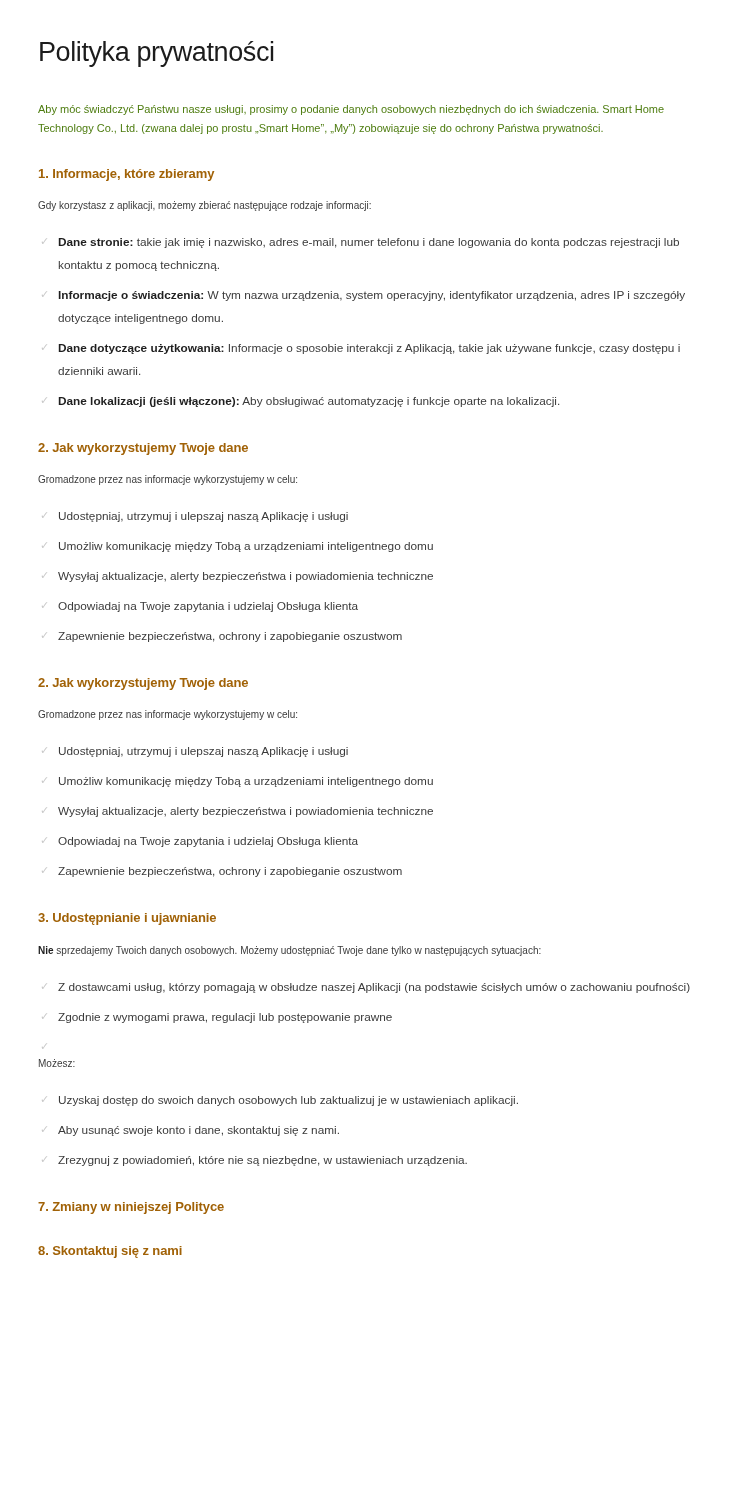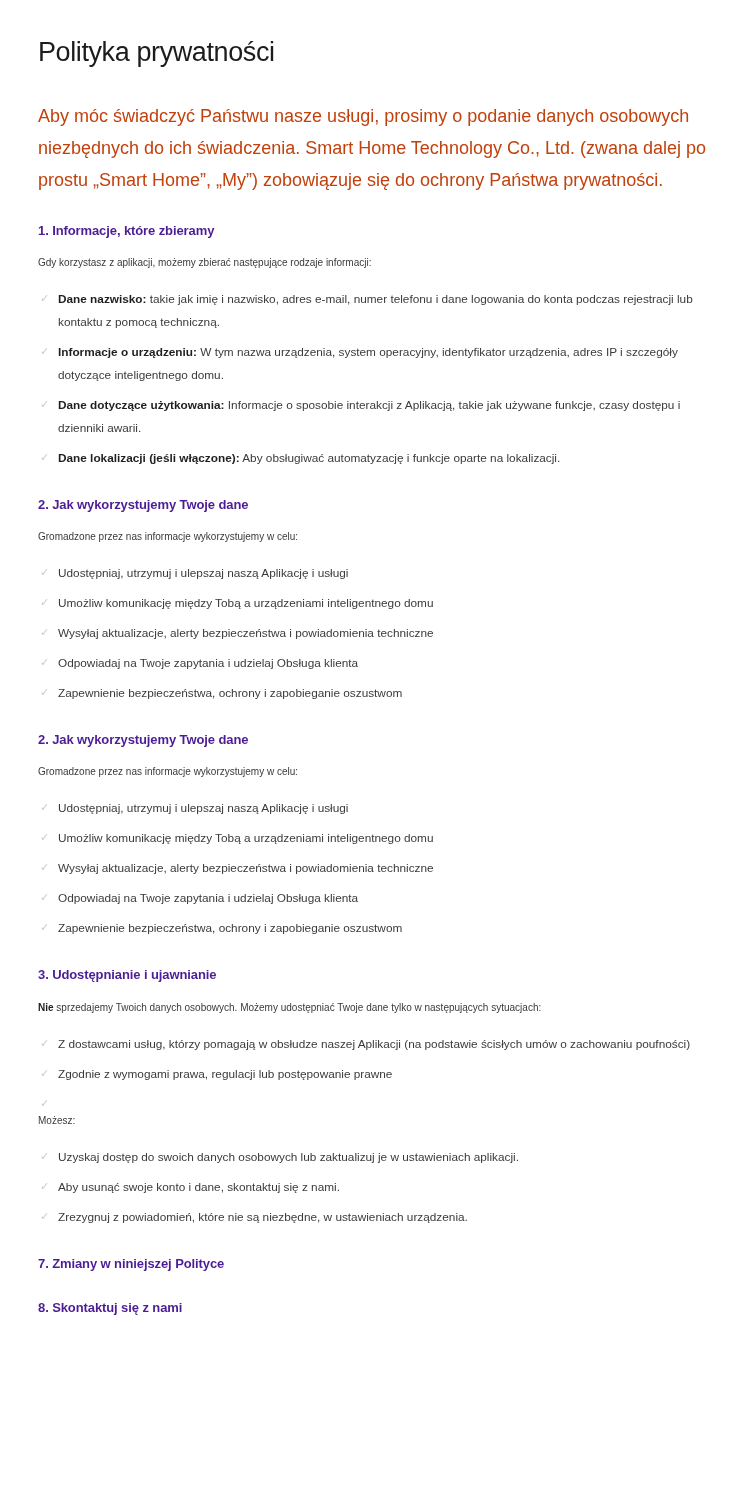--- a/index.html
+++ b/index.html
@@ -17,33 +17,33 @@
   .doc-title {
     font-size: 27px;
     font-weight: 400;
     letter-spacing: -0.4px;
     color: #1c1c1c;
     margin: 8px 0 0 0;
     line-height: 1.25;
   }
 
   .intro {
-    font-size: 18px;
+    font-size: 11px;
     line-height: 1.78;
-    color: #c2410c;
+    color: #4d7c0f;
     margin: 30px 0 0 0;
     max-width: 676px;
   }
 
   .section { margin-top: 26px; }
 
   .section-heading {
     font-size: 13px;
     font-weight: 700;
-    color: #4c1d95;
+    color: #a16207;
     letter-spacing: -0.1px;
     margin: 0 0 0 0;
     line-height: 1.4;
   }
 
   .lead {
     font-size: 10px;
     line-height: 1.8;
     color: #3a3a3a;
     margin: 14px 0 0 0;
@@ -79,22 +79,22 @@
 
   <h1 class="doc-title">Polityka prywatności</h1>
 
   <p class="intro">Aby móc świadczyć Państwu nasze usługi, prosimy o podanie danych osobowych niezbędnych do ich świadczenia. Smart Home Technology Co., Ltd. (zwana dalej po prostu „Smart Home”, „My”) zobowiązuje się do ochrony Państwa prywatności.</p>
 
   <div id="sections-container">
       <div class="section">
         <h2 class="section-heading">1. Informacje, które zbieramy</h2>
         <p class="lead">Gdy korzystasz z aplikacji, możemy zbierać następujące rodzaje informacji:</p>
         <ul class="bullets">
-          <li class="bullet"><span class="check-icon">✓</span><b>Dane nazwisko:</b><span> takie jak imię i nazwisko, adres e-mail, numer telefonu i dane logowania do konta podczas rejestracji lub kontaktu z pomocą techniczną.</span></li>
-          <li class="bullet"><span class="check-icon">✓</span><b>Informacje o urządzeniu:</b><span> W tym nazwa urządzenia, system operacyjny, identyfikator urządzenia, adres IP i szczegóły dotyczące inteligentnego domu.</span></li>
+          <li class="bullet"><span class="check-icon">✓</span><b>Dane stronie:</b><span> takie jak imię i nazwisko, adres e-mail, numer telefonu i dane logowania do konta podczas rejestracji lub kontaktu z pomocą techniczną.</span></li>
+          <li class="bullet"><span class="check-icon">✓</span><b>Informacje o świadczenia:</b><span> W tym nazwa urządzenia, system operacyjny, identyfikator urządzenia, adres IP i szczegóły dotyczące inteligentnego domu.</span></li>
           <li class="bullet"><span class="check-icon">✓</span><b>Dane dotyczące użytkowania:</b><span> Informacje o sposobie interakcji z Aplikacją, takie jak używane funkcje, czasy dostępu i dzienniki awarii.</span></li>
           <li class="bullet"><span class="check-icon">✓</span><b>Dane lokalizacji (jeśli włączone):</b><span> Aby obsługiwać automatyzację i funkcje oparte na lokalizacji.</span></li>
         </ul>
       </div>
       <div class="section">
         <h2 class="section-heading">2. Jak wykorzystujemy Twoje dane</h2>
         <p class="lead">Gromadzone przez nas informacje wykorzystujemy w celu:</p>
         <ul class="bullets">
           <li class="bullet"><span class="check-icon">✓</span><span>Udostępniaj, utrzymuj i ulepszaj naszą Aplikację i usługi</span></li>
           <li class="bullet"><span class="check-icon">✓</span><span>Umożliw komunikację między Tobą a urządzeniami inteligentnego domu</span></li>

